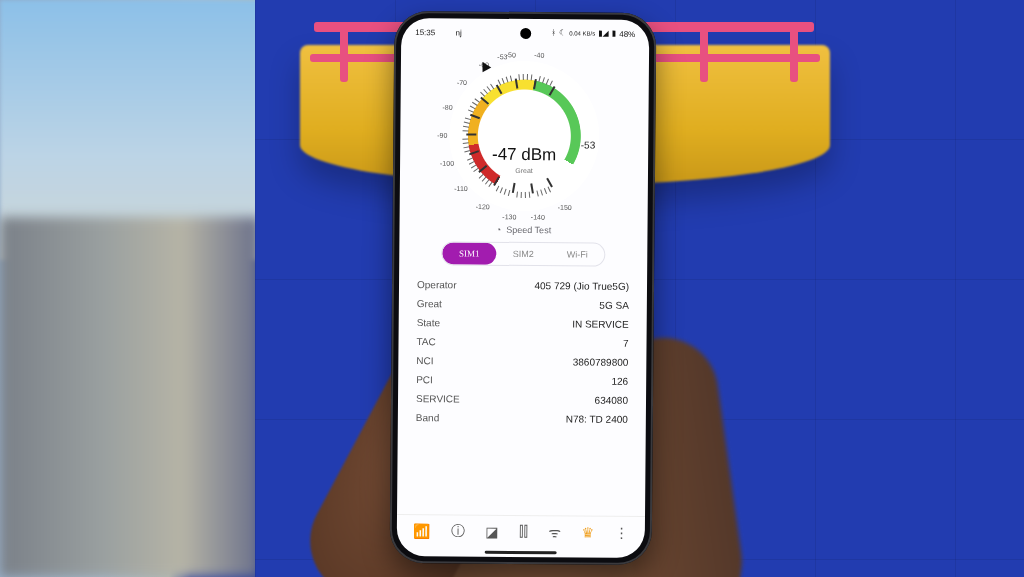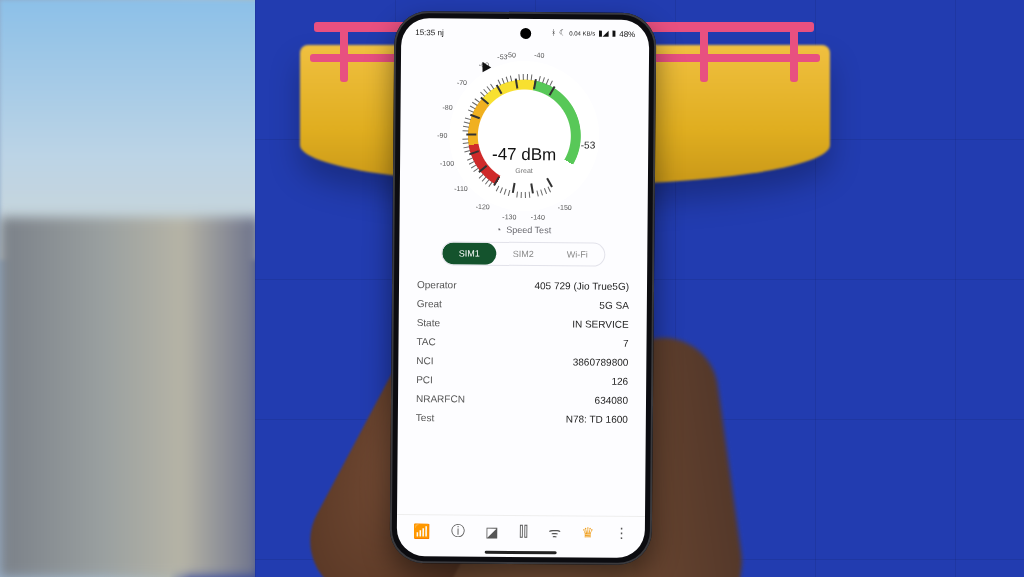--- a/index.html
+++ b/index.html
@@ -139,21 +139,21 @@
     display:flex; align-items:center; justify-content:center; gap:5px;
     font-size:9px; color:#6a6a70; margin-top:-2px;
   }
 
   .segmented {
     margin:7px auto 8px; width:164px; height:24px;
     border:1px solid #e2e2ea; border-radius:14px;
     display:flex; overflow:hidden; font-size:9px;
   }
   .seg { flex:1; display:flex; align-items:center; justify-content:center; color:#888; }
-  .seg.active { background:#14532d; color:#fff; border-radius:14px; }
+  .seg.active { background:#a21caf; color:#fff; border-radius:14px;font-family:Liberation Serif, serif; }
 
   .kv-list { padding: 2px 18px 0; }
   .kv { display:flex; justify-content:space-between; font-size:10px; color:#222; padding:4px 0; }
   .kv .k { color:#555; }
   .kv .v { font-weight:500; }
 
   .bottom-nav {
     margin-top:auto; height:42px; border-top:1px solid #eee;
     display:flex; align-items:center; justify-content:space-around;
     padding: 0 6px 10px;
@@ -187,21 +187,21 @@
   <div class="fingers"></div>
   <div class="thumb"></div>
 
   <div class="phone">
     <div class="screen">
       <div class="punch"></div>
 
       <div class="statusbar">
         <div>
           <span>15:35</span>
-          <span style="margin-left:0">nj</span>
+          <span style="margin-left:18px">nj</span>
         </div>
         <div class="status-right">
           <span class="sicon">ᚼ</span>
           <span class="sicon">☾</span>
           <span class="sicon" style="font-size:6px;line-height:1">0.04 KB/s</span>
           <span class="sicon">▮◢</span>
           <span class="sicon">▮</span>
           <span>48%</span>
         </div>
       </div>
@@ -324,26 +324,26 @@
           </div>
           <div class="kv">
             <span class="k">NCI</span>
             <span class="v">3860789800</span>
           </div>
           <div class="kv">
             <span class="k">PCI</span>
             <span class="v">126</span>
           </div>
           <div class="kv">
-            <span class="k">NRARFCN</span>
+            <span class="k">SERVICE</span>
             <span class="v">634080</span>
           </div>
           <div class="kv">
-            <span class="k">Test</span>
-            <span class="v">N78: TD 1600</span>
+            <span class="k">Band</span>
+            <span class="v">N78: TD 2400</span>
           </div>
         </div>
 
       <div class="bottom-nav">
         <span class="nav-ic active">📶</span>
         <span class="nav-ic">ⓘ</span>
         <span class="nav-ic">◪</span>
         <span class="nav-ic">⫿⫿</span>
         <span class="nav-ic">ᯤ</span>
         <span class="nav-ic" style="color:#f0a020">♛</span>

